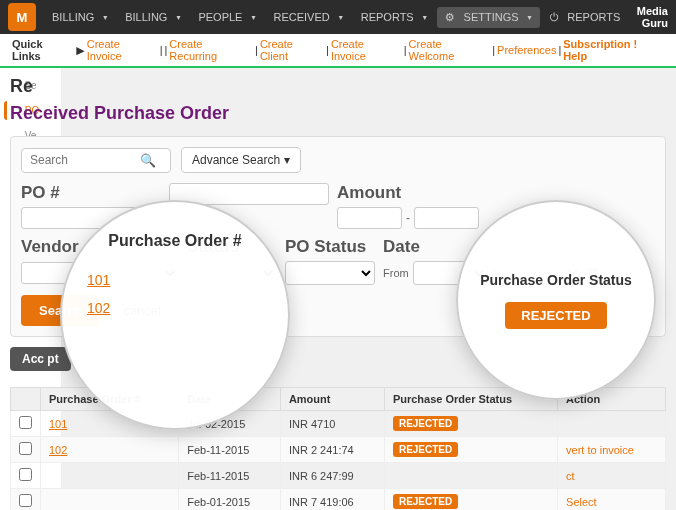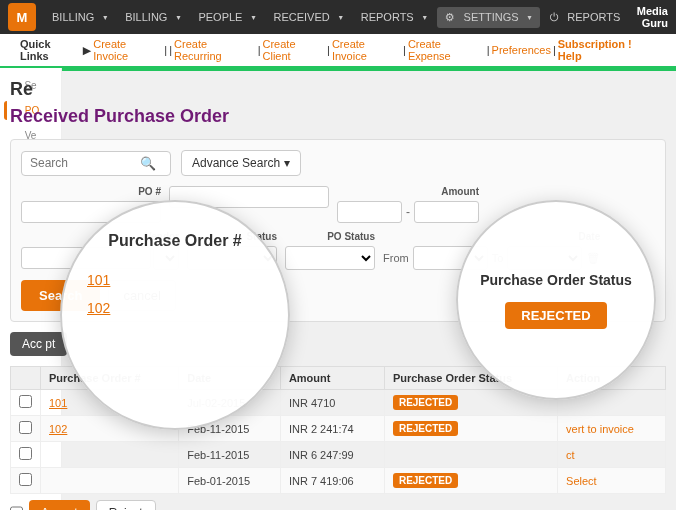--- a/index.html
+++ b/index.html
@@ -47,22 +47,22 @@
     }
     .nav-item .chevron { font-size: 8px; }
     .nav-settings { background: #555; padding: 4px 8px; border-radius: 3px; }
     .nav-logout { padding: 4px 8px; color: #ccc; cursor: pointer; }
     .user-info { text-align: right; font-size: 10px; color: #ccc; margin-left: 8px; }
     .user-info strong { display: block; color: #fff; font-size: 11px; }
 
     
     .quick-links {
       background: #fff;
-      border-bottom: 5px solid #22c55e;
-      padding: 4px 20px;
+      border-bottom: 2px solid #22c55e;
+      padding: 4px 12px;
       font-size: 11px;
       color: #e8730a;
       display: flex;
       align-items: center;
       gap: 2px;
     }
     .quick-links span { color: #333; }
     .quick-links a { color: #e8730a; cursor: pointer; text-decoration: none; }
 
     .page-title {
@@ -130,24 +130,23 @@
       display: flex;
       flex-wrap: wrap;
       gap: 8px;
     }
     .field-group {
       display: flex;
       flex-direction: column;
       gap: 4px;
     }
     .field-group label {
-      font-size: 10px;
+      font-size: 17px;
       color: #555;
       font-weight: bold;
-      text-align: right;
     }
     .field-group input, .field-group select {
       border: 1px solid #ccc;
       border-radius: 3px;
       padding: 4px 6px;
       font-size: 11px;
       background: #fff;
       outline: none;
     }
     .field-group input { width: 140px; }
@@ -205,21 +204,22 @@
       cursor: pointer;
     }
     .btn-accept-top {
       background: #555;
       color: #fff;
       border: none;
       border-radius: 4px;
       padding: 5px 12px;
       font-size: 12px;
       cursor: pointer;
-      margin-bottom: 6px;
+      margin-bottom: 12px;
+      font-weight: bold;
     }
 
     table {
       width: 100%;
       border-collapse: collapse;
       font-size: 11px;
     }
     th {
       background: #f0f0f0;
       border: 1px solid #ddd;
@@ -412,21 +412,21 @@
   <span>▶</span>
   <a>Create Invoice</a>
   <span>|</span>
   <span>|</span>
   <a>Create Recurring</a>
   <span>|</span>
   <a>Create Client</a>
   <span>|</span>
   <a>Create Invoice</a>
   <span>|</span>
-  <a>Create Expense</a>
+  <a>Create Welcome</a>
   <span>|</span>
   <a>Preferences</a>
   <span>|</span>
   <a style="color:#e8730a; font-weight:bold;">Subscription ! Help</a>
 </div>
 
 <div class="page-wrapper">
 
   <div class="left-sidebar">
     <div class="sidebar-item-small">Se</div>

